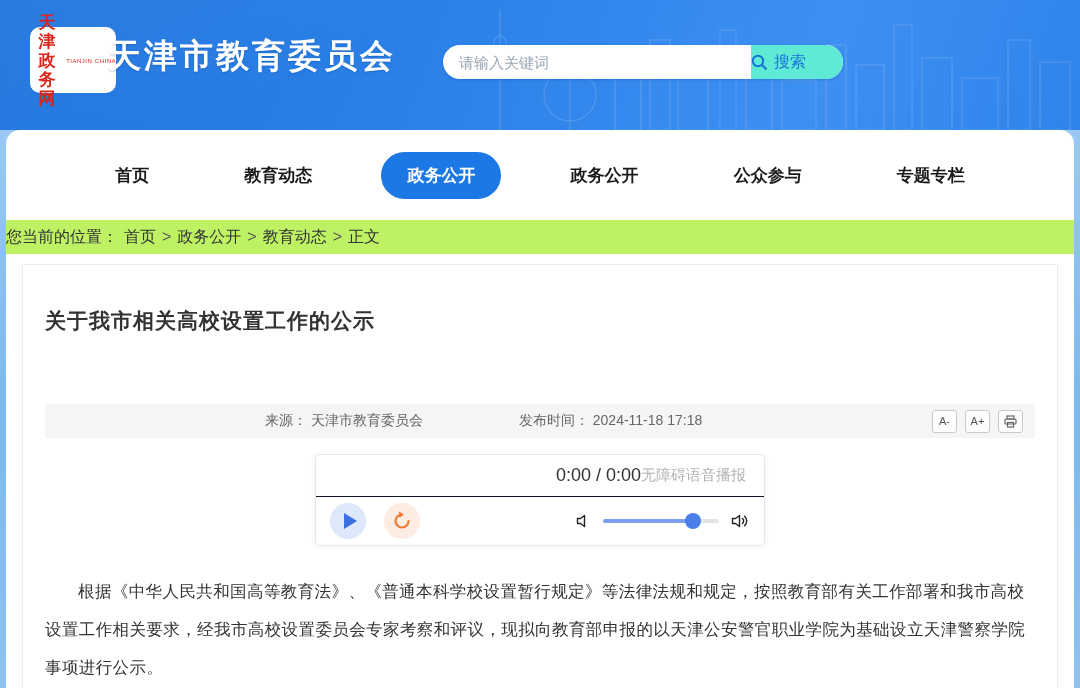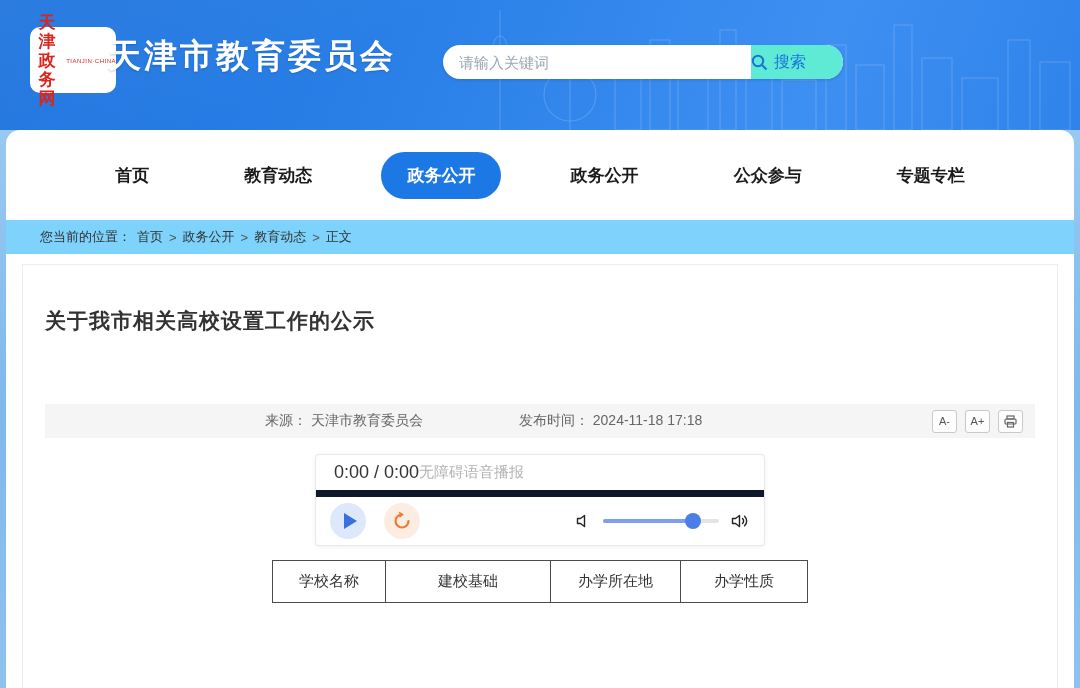--- a/index.html
+++ b/index.html
@@ -40,44 +40,44 @@
   .search-button { width:92px; display:flex; align-items:center; 
     gap:6px; color:#1a73d9; font-size:16px; cursor:pointer; background:#5eead4; }
   
   .main-container { margin:0 6px; background:#fff; border-radius:14px 14px 0 0;
     min-height:558px; }
   .nav { height:90px; display:flex; align-items:center; justify-content:space-evenly;
     padding:0 40px; }
   .nav-item { font-size:17px; font-weight:bold; color:#1a1a1a; padding:12px 26px;
     border-radius:24px; cursor:pointer; white-space:nowrap; }
   .nav-item.active { background:#1b78e4; color:#fff; }
-  .breadcrumb { height:34px; background:#7dd3fc; display:flex; align-items:center;
-    padding-left:34px; font-size:13px; color:#333; }
+  .breadcrumb { height:34px; background:#bef264; display:flex; align-items:center;
+    font-size:16px; color:#333; }
   .breadcrumb span { margin-right:6px; }
   .breadcrumb .bc-link { cursor:pointer; }
   .breadcrumb .bc-sep { color:#555; }
   
   .content { padding:10px 16px 0; }
   .article-box { border:1px solid #ececec; background:#fff; min-height:530px;
     padding:0 22px; }
   .article-title { text-align:left; font-size:21px; font-weight:bold; color:#333;
     margin-top:42px; letter-spacing:1px; }
   .meta-bar { margin-top:69px; height:34px; background:#f5f5f5; display:flex;
     align-items:center; font-size:14px; color:#666; padding:0 12px; position:relative; }
   .meta-source { margin-left:208px; }
   .meta-time { margin-left:96px; }
   .meta-tools { position:absolute; right:12px; display:flex; gap:8px; }
   .tool-btn { width:25px; height:23px; background:#fdfdfd; border:1px solid #c9c9c9;
     border-radius:3px; font-size:11px; color:#555; display:flex; align-items:center;
     justify-content:center; cursor:pointer; }
   
   .player { width:450px; margin:16px auto 0; border:1px solid #e8e8e8; border-radius:4px;
     box-shadow:0 1px 5px rgba(0,0,0,.06); background:#fff; }
-  .player-top { height:42px; display:flex; justify-content:flex-start;
-    align-items:center; padding:0 18px; border-bottom:7px solid #0f172a; }
+  .player-top { height:42px; display:flex; justify-content:flex-end;
+    align-items:center; padding:0 18px; border-bottom:1px solid #0f172a; }
   .player-time { font-size:18px; color:#333; }
   .player-caption { font-size:15px; color:#b3b3b3; }
   .player-bottom { height:48px; display:flex; align-items:center; padding:0 14px; }
   .circle-btn { width:36px; height:36px; border-radius:50%; display:flex;
     align-items:center; justify-content:center; cursor:pointer; }
   .play-btn { background:#dde8fb; margin-right:18px; }
   .play-tri { width:0; height:0; border-left:13px solid #3a6fe0;
     border-top:8px solid transparent; border-bottom:8px solid transparent; margin-left:4px; }
   .loop-btn { background:#fdece1; }
   .volume-group { margin-left:auto; display:flex; align-items:center; gap:12px; }
@@ -209,20 +209,21 @@
             </div>
             <svg width="19" height="16" viewBox="0 0 19 16" fill="none" stroke="#222" stroke-width="1.4" stroke-linejoin="round" stroke-linecap="round">
               <path d="M 8.5 2.5 L 4.5 5.5 H 1.5 V 10.5 H 4.5 L 8.5 13.5 Z"></path>
               <path d="M 11.5 5.5 A 3.4 3.4 0 0 1 11.5 10.5"></path>
               <path d="M 13.6 3.2 A 6.6 6.6 0 0 1 13.6 12.8"></path>
             </svg>
           </div>
         </div>
       </div>
 
+      <p class="article-body">根据《中华人民共和国高等教育法》、《普通本科学校设置暂行规定》等法律法规和规定，按照教育部有关工作部署和我市高校设置工作相关要求，经我市高校设置委员会专家考察和评议，现拟向教育部申报的以天津公安警官职业学院为基础设立天津警察学院事项进行公示。</p>
 
       <table class="school-table">
         <thead>
           <tr>
             <th class="col1">学校名称</th>
             <th class="col2">建校基础</th>
             <th class="col3">办学所在地</th>
             <th class="col4">办学性质</th>
           </tr>
         </thead>

